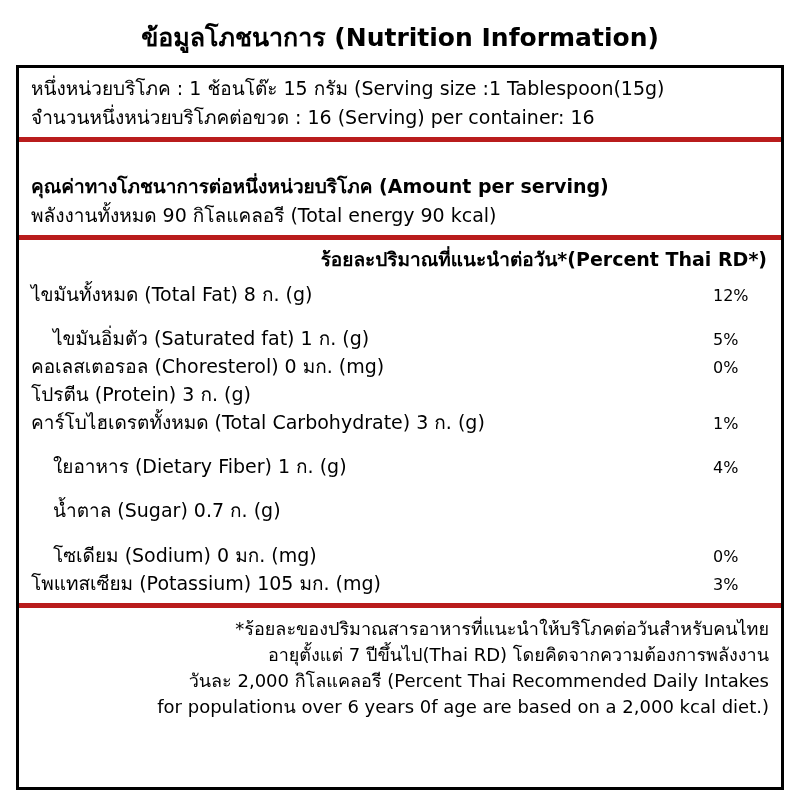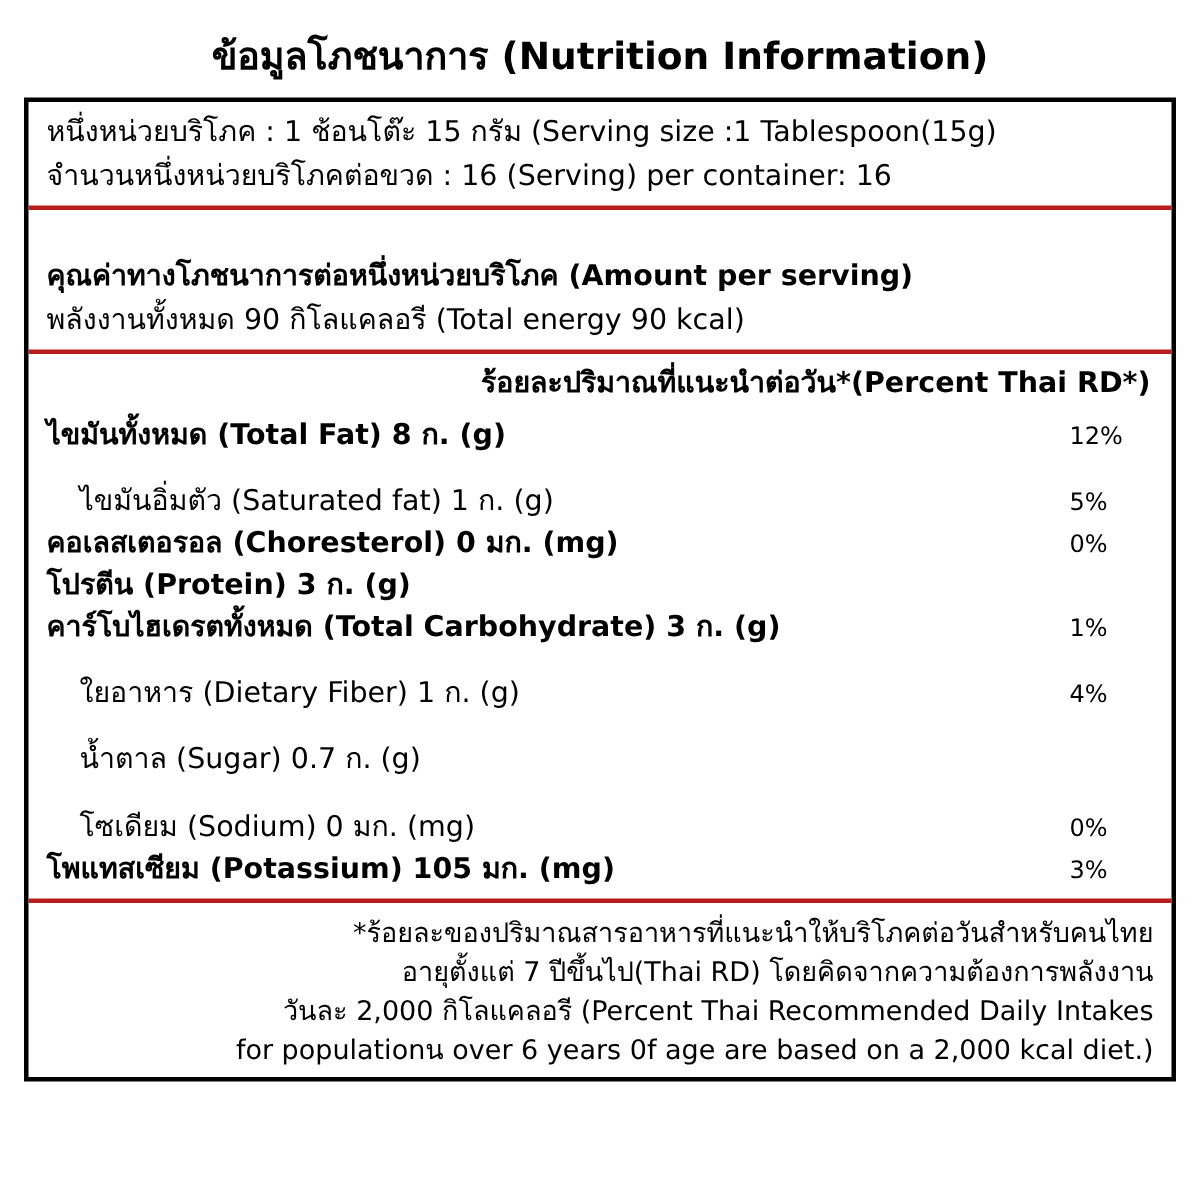--- a/index.html
+++ b/index.html
@@ -10,21 +10,21 @@
   body {
     width: 800px;
     height: 800px;
     font-family: "DejaVu Sans", "Liberation Sans", sans-serif;
     color: #000000;
     -webkit-font-smoothing: antialiased;
   }
   .label {
     box-sizing: border-box;
     width: 800px;
-    height: 598px;
+    height: 800px;
     padding: 18px 16px 10px 16px;
     display: flex;
     flex-direction: column;
   }
   .title {
     text-align: center;
     font-size: 25px;
     font-weight: bold;
     line-height: 1.25;
     padding: 4px 0 12px 0;
@@ -32,21 +32,21 @@
   .frame {
     border: 3px solid #000;
     flex: 1;
     display: flex;
     flex-direction: column;
   }
   .sec {
     padding: 6px 12px 6px 12px;
   }
   .rule-thin {
-    border-bottom: 3px solid #b91c1c;
+    border-bottom: 5px solid #b91c1c;
   }
   .line {
     font-size: 19px;
     line-height: 1.5;
     white-space: nowrap;
   }
   .line.bold {
     font-weight: bold;
     margin-top: 24px;
   }
@@ -64,21 +64,21 @@
     display: flex;
     align-items: baseline;
     justify-content: space-between;
     line-height: 1.48;
   }
   .row .name {
     font-size: 19px;
     white-space: nowrap;
   }
   .row.main .name {
-    font-weight: bold;
+    font-weight: normal;
   }
   .row.sub .name {
     padding-left: 22px;
     margin-top: 16px;
   }
   .row .pct {
     font-size: 16px;
     min-width: 54px;
     white-space: nowrap;
   }

